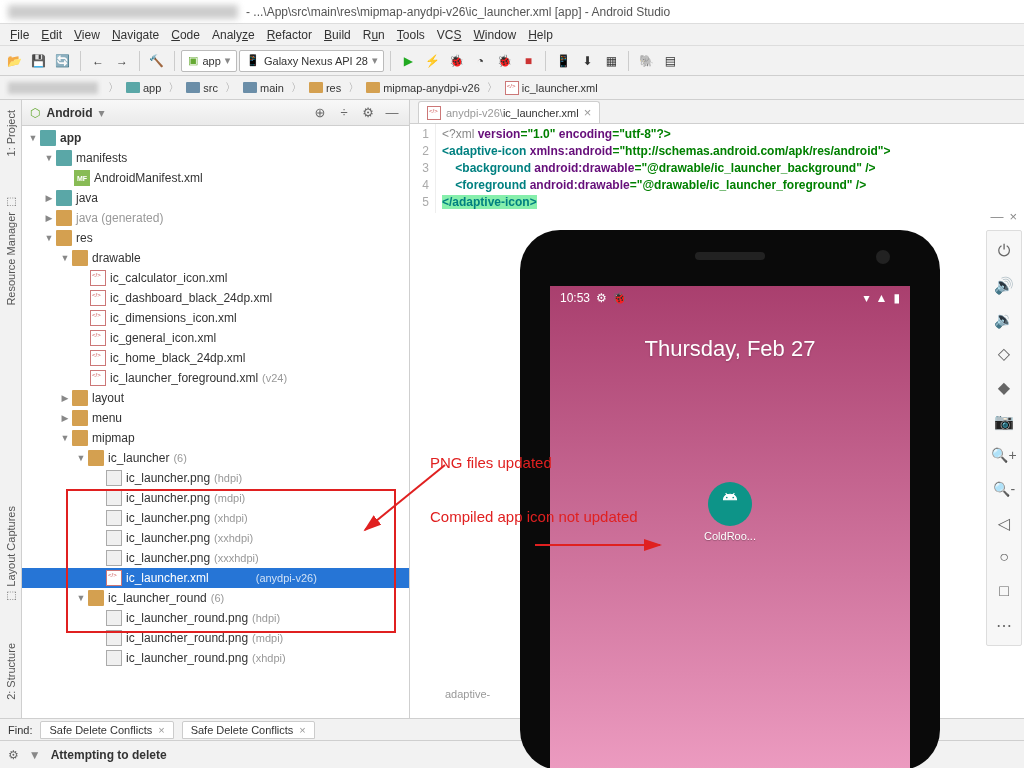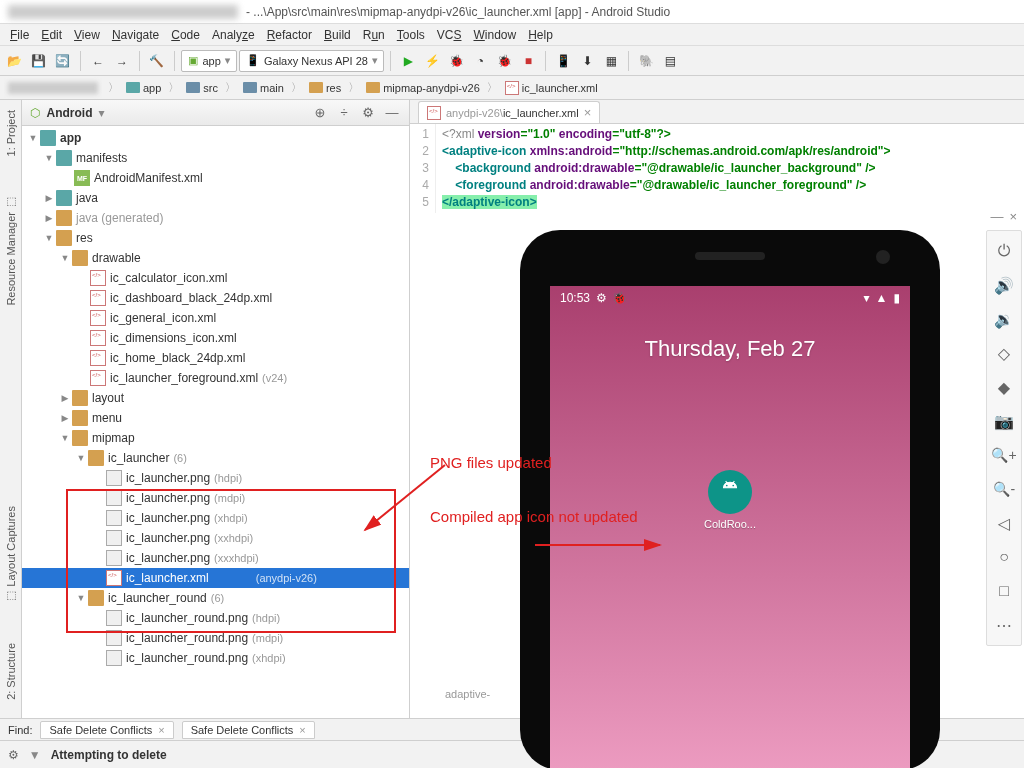--- a/index.html
+++ b/index.html
@@ -54,21 +54,21 @@
 .rightbar .rbtn { width:28px; height:28px; display:flex; align-items:center; justify-content:center; color:#666; cursor:pointer; font-size:16px; }
 .rightbar .rclose { position:absolute; right:4px; top:-22px; display:flex; gap:6px; font-size:13px; color:#888; }
 .emulator { position:absolute; left:520px; top:230px; width:420px; height:540px; }
 .phone-frame { width:420px; height:540px; background:#0a0a0a; border-radius:40px; position:relative; padding:56px 30px 0 30px; }
 .phone-speaker { position:absolute; top:22px; left:50%; transform:translateX(-50%); width:70px; height:8px; background:#222; border-radius:4px; }
 .phone-cam { position:absolute; top:20px; right:50px; width:14px; height:14px; background:#222; border-radius:50%; }
 .phone-screen { width:100%; height:100%; background:linear-gradient(180deg,#a93f6e 0%,#ec9bc0 100%); position:relative; overflow:hidden; }
 .statusbar { height:24px; display:flex; align-items:center; padding:0 10px; color:#fff; font-size:12px; gap:6px; }
 .statusbar .sp { flex:1; }
 .phone-date { text-align:center; color:#fff; font-size:22px; margin-top:26px; text-shadow:0 1px 2px rgba(0,0,0,.2); }
-.app-icon-wrap { position:absolute; left:50%; top:184px; transform:translateX(-50%); text-align:center; }
+.app-icon-wrap { position:absolute; left:50%; top:196px; transform:translateX(-50%); text-align:center; }
 .app-icon { width:44px; height:44px; background:#0d9488; border-radius:50%; display:flex; align-items:center; justify-content:center; margin:0 auto 4px; }
 .app-icon svg { width:26px; height:26px; }
 .app-label { color:#fff; font-size:11px; text-shadow:0 1px 1px rgba(0,0,0,.3); }
 .annot { position:absolute; color:#e02020; font-size:15px; z-index:100; pointer-events:none; }
 .redbox { position:absolute; border:2px solid #e02020; z-index:99; pointer-events:none; }
 .bottom-tabs { height:22px; background:#f2f2f2; border-top:1px solid #cfcfcf; display:flex; align-items:center; padding:0 8px; gap:8px; font-size:11px; }
 .bottom-tabs .btab { padding:2px 8px; background:#fff; border:1px solid #ccc; border-radius:2px 2px 0 0; display:flex; gap:6px; align-items:center; }
 .find-row { height:28px; background:#f2f2f2; border-top:1px solid #cfcfcf; display:flex; align-items:center; padding:0 8px; gap:10px; font-size:12px; }
 .find-row .gear { color:#666; }
 .adaptive-label { position:absolute; left:445px; top:688px; font-size:11px; color:#999; }
@@ -225,25 +225,25 @@
       <div class="tree-row" style="padding-left:68px">
           <span class="xml-icon t-icon"></span>
           <span>ic_calculator_icon.xml</span>
         </div>
       <div class="tree-row" style="padding-left:68px">
           <span class="xml-icon t-icon"></span>
           <span>ic_dashboard_black_24dp.xml</span>
         </div>
       <div class="tree-row" style="padding-left:68px">
           <span class="xml-icon t-icon"></span>
+          <span>ic_dimensions_icon.xml</span>
+        </div>
+      <div class="tree-row" style="padding-left:68px">
+          <span class="xml-icon t-icon"></span>
           <span>ic_general_icon.xml</span>
-        </div>
-      <div class="tree-row" style="padding-left:68px">
-          <span class="xml-icon t-icon"></span>
-          <span>ic_dimensions_icon.xml</span>
         </div>
       <div class="tree-row" style="padding-left:68px">
           <span class="xml-icon t-icon"></span>
           <span>ic_home_black_24dp.xml</span>
         </div>
       <div class="tree-row" style="padding-left:68px">
           <span class="xml-icon t-icon"></span>
           <span>ic_launcher_foreground.xml</span>
           <span class="qual">(v24)</span>
         </div>

